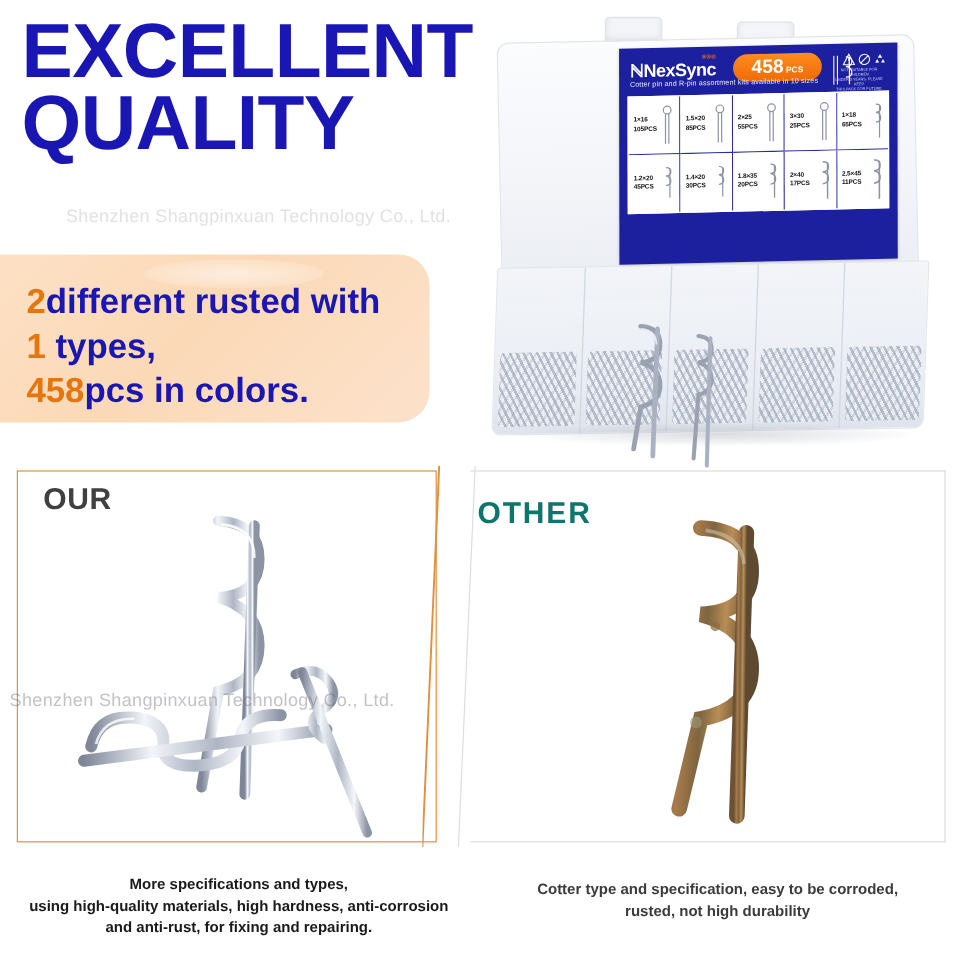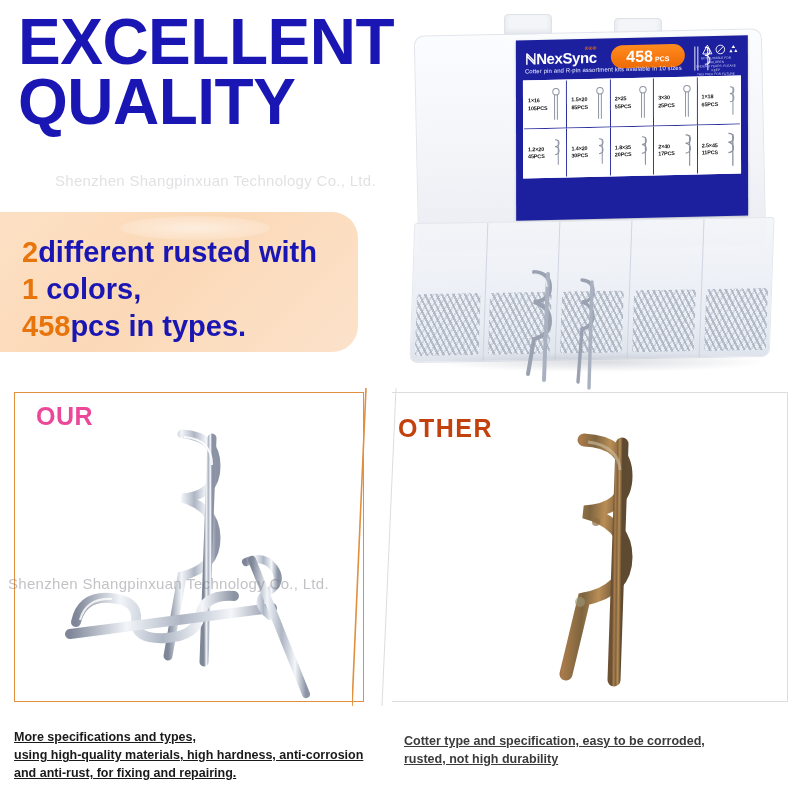--- a/index.html
+++ b/index.html
@@ -190,49 +190,49 @@
   }
   .panel-other-frame {
     position:absolute; left: 392px; top: 4px; width: 396px; height: 310px;
     border-top: 1px solid #dcdde0;
     border-right: 1px solid #dcdde0;
     border-bottom: 1px solid #dcdde0;
     background: #ffffff;
   }
   .tag-our {
     position:absolute; left: 36px; top: 14px;
-    color:#ec4899; font-weight:700; font-size:25px; letter-spacing:.5px;
+    color:#404040; font-weight:700; font-size:25px; letter-spacing:.5px;
   }
   .tag-other {
     position:absolute; left: 398px; top: 26px;
-    color:#c2410c; font-weight:700; font-size:25px; letter-spacing:1.5px;
+    color:#0f766e; font-weight:700; font-size:25px; letter-spacing:1.5px;
   }
 
   .cap {
-    position:absolute; text-align:left; color:#1a1a1a;
-    font-weight:700; font-size:12.5px; line-height:1.45; white-space:pre-line;text-decoration:underline;
+    position:absolute; text-align:center; color:#1a1a1a;
+    font-weight:700; font-size:12.5px; line-height:1.45; white-space:pre-line;
   }
   .cap-left  { left: 14px; top: 728px; width: 370px; }
   .cap-right { left: 404px; top: 732px; width: 388px; color:#2b2b2b; opacity:.92; }
 </style>
 </head>
 <body>
 
 <div id="page">
 
   <div class="headline">EXCELLENT
 QUALITY</div>
 
   <div class="watermark wm-top">Shenzhen Shangpinxuan Technology Co., Ltd.</div>
 
   <div class="infobox">
     <div class="gloss"></div>
     <div class="info-line l1"><span class="num">2</span><span>different rusted with</span></div>
-    <div class="info-line l2"><span class="num">1</span><span> colors,</span></div>
-    <div class="info-line l3"><span class="num">458</span><span>pcs in types.</span></div>
+    <div class="info-line l2"><span class="num">1</span><span> types,</span></div>
+    <div class="info-line l3"><span class="num">458</span><span>pcs in colors.</span></div>
   </div>
 
   <div class="product">
     <div class="latch latch-a"></div>
     <div class="latch latch-b"></div>
 
     <div class="box-shell"></div>
 
     <div class="label">
       <div class="label-top">

